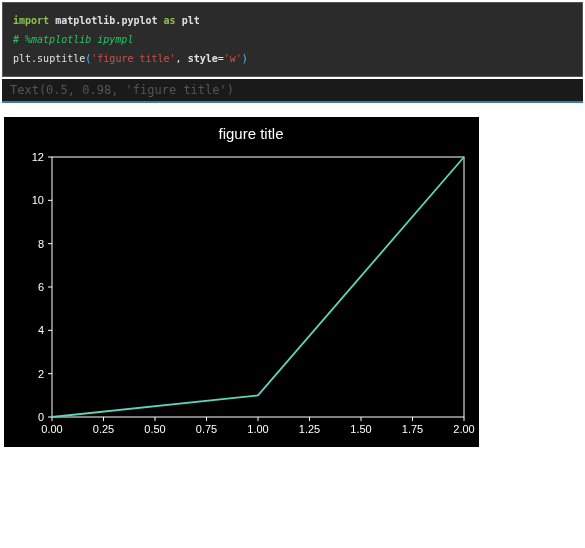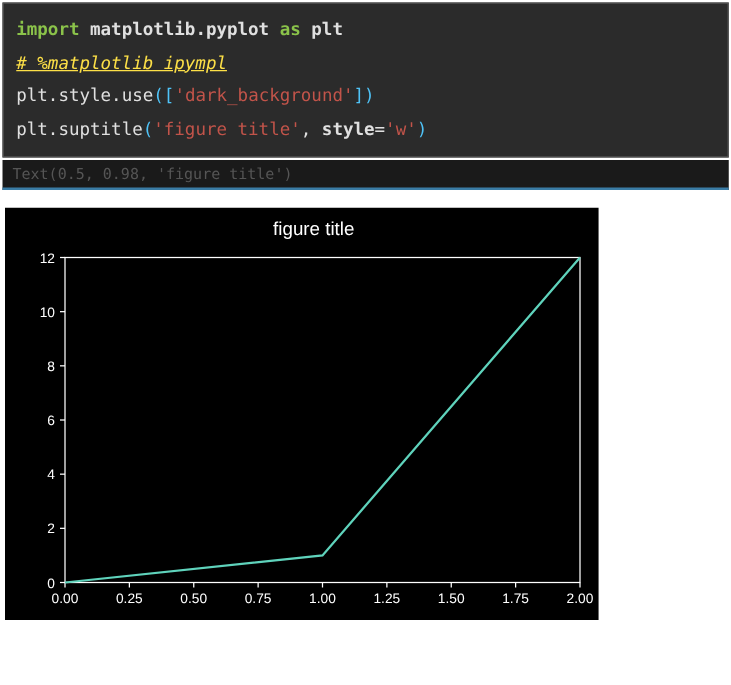--- a/index.html
+++ b/index.html
@@ -7,27 +7,27 @@
       font-family: 'Consolas', 'Monaco', monospace;
       background: #fff;
       width: 585px;
     }
     .code-cell {
       background: #2b2b2b;
       padding: 8px 10px;
       border: 1px solid #555;
       margin: 2px;
       line-height: 1.9;
-      font-size: 14px;
+      font-size: 10px;
     }
     .code-line { white-space: pre; }
     .kw-import { color: #8bc34a; font-weight: bold; }
     .kw-as { color: #8bc34a; font-weight: bold; }
     .mod { color: #e0e0e0; }
-    .comment { color: #fde047; font-style: italic; text-decoration: underline; }
+    .comment { color: #22c55e; font-style: italic; }
     .obj { color: #e0e0e0; }
     .dot { color: #e0e0e0; }
     .method { color: #e0e0e0; }
     .paren { color: #4fc3f7; }
     .bracket { color: #4fc3f7; }
     .string { color: #c2544a; }
     .num { color: #4fc3f7; }
     .eq { color: #e0e0e0; }
     .white { color: #e0e0e0; font-weight: bold; }
 
@@ -52,21 +52,20 @@
     .plot-line { stroke: #5fd3bc; stroke-width: 1.8; fill: none; }
   </style>
 </head>
 <body>
 
 
 
 <div class="code-cell">
   <div class="code-line"><span class="kw-import">import</span> <span class="mod white">matplotlib.pyplot</span> <span class="kw-as">as</span> <span class="white">plt</span></div>
   <div class="code-line"><span class="comment"># %matplotlib ipympl</span></div>
-  <div class="code-line"><span class="obj">plt</span><span class="dot">.</span><span class="method">style</span><span class="dot">.</span><span class="method">use</span><span class="paren">(</span><span class="bracket">[</span><span class="string">'dark_background'</span><span class="bracket">]</span><span class="paren">)</span></div>
   <div class="code-line"><span class="obj">plt</span><span class="dot">.</span><span class="method">suptitle</span><span class="paren">(</span><span class="string">'figure title'</span><span class="obj">, </span><span class="white">style</span><span class="eq">=</span><span class="string">'w'</span><span class="paren">)</span></div>
 </div>
 
 <div class="output-cell">
   <span>Text(0.5, 0.98, 'figure title')</span>
 </div>
 
 <div class="chart-container">
   <svg class="chart-svg" width="475" height="330">
     <rect x="0" y="0" width="475" height="330" fill="#000"></rect>

